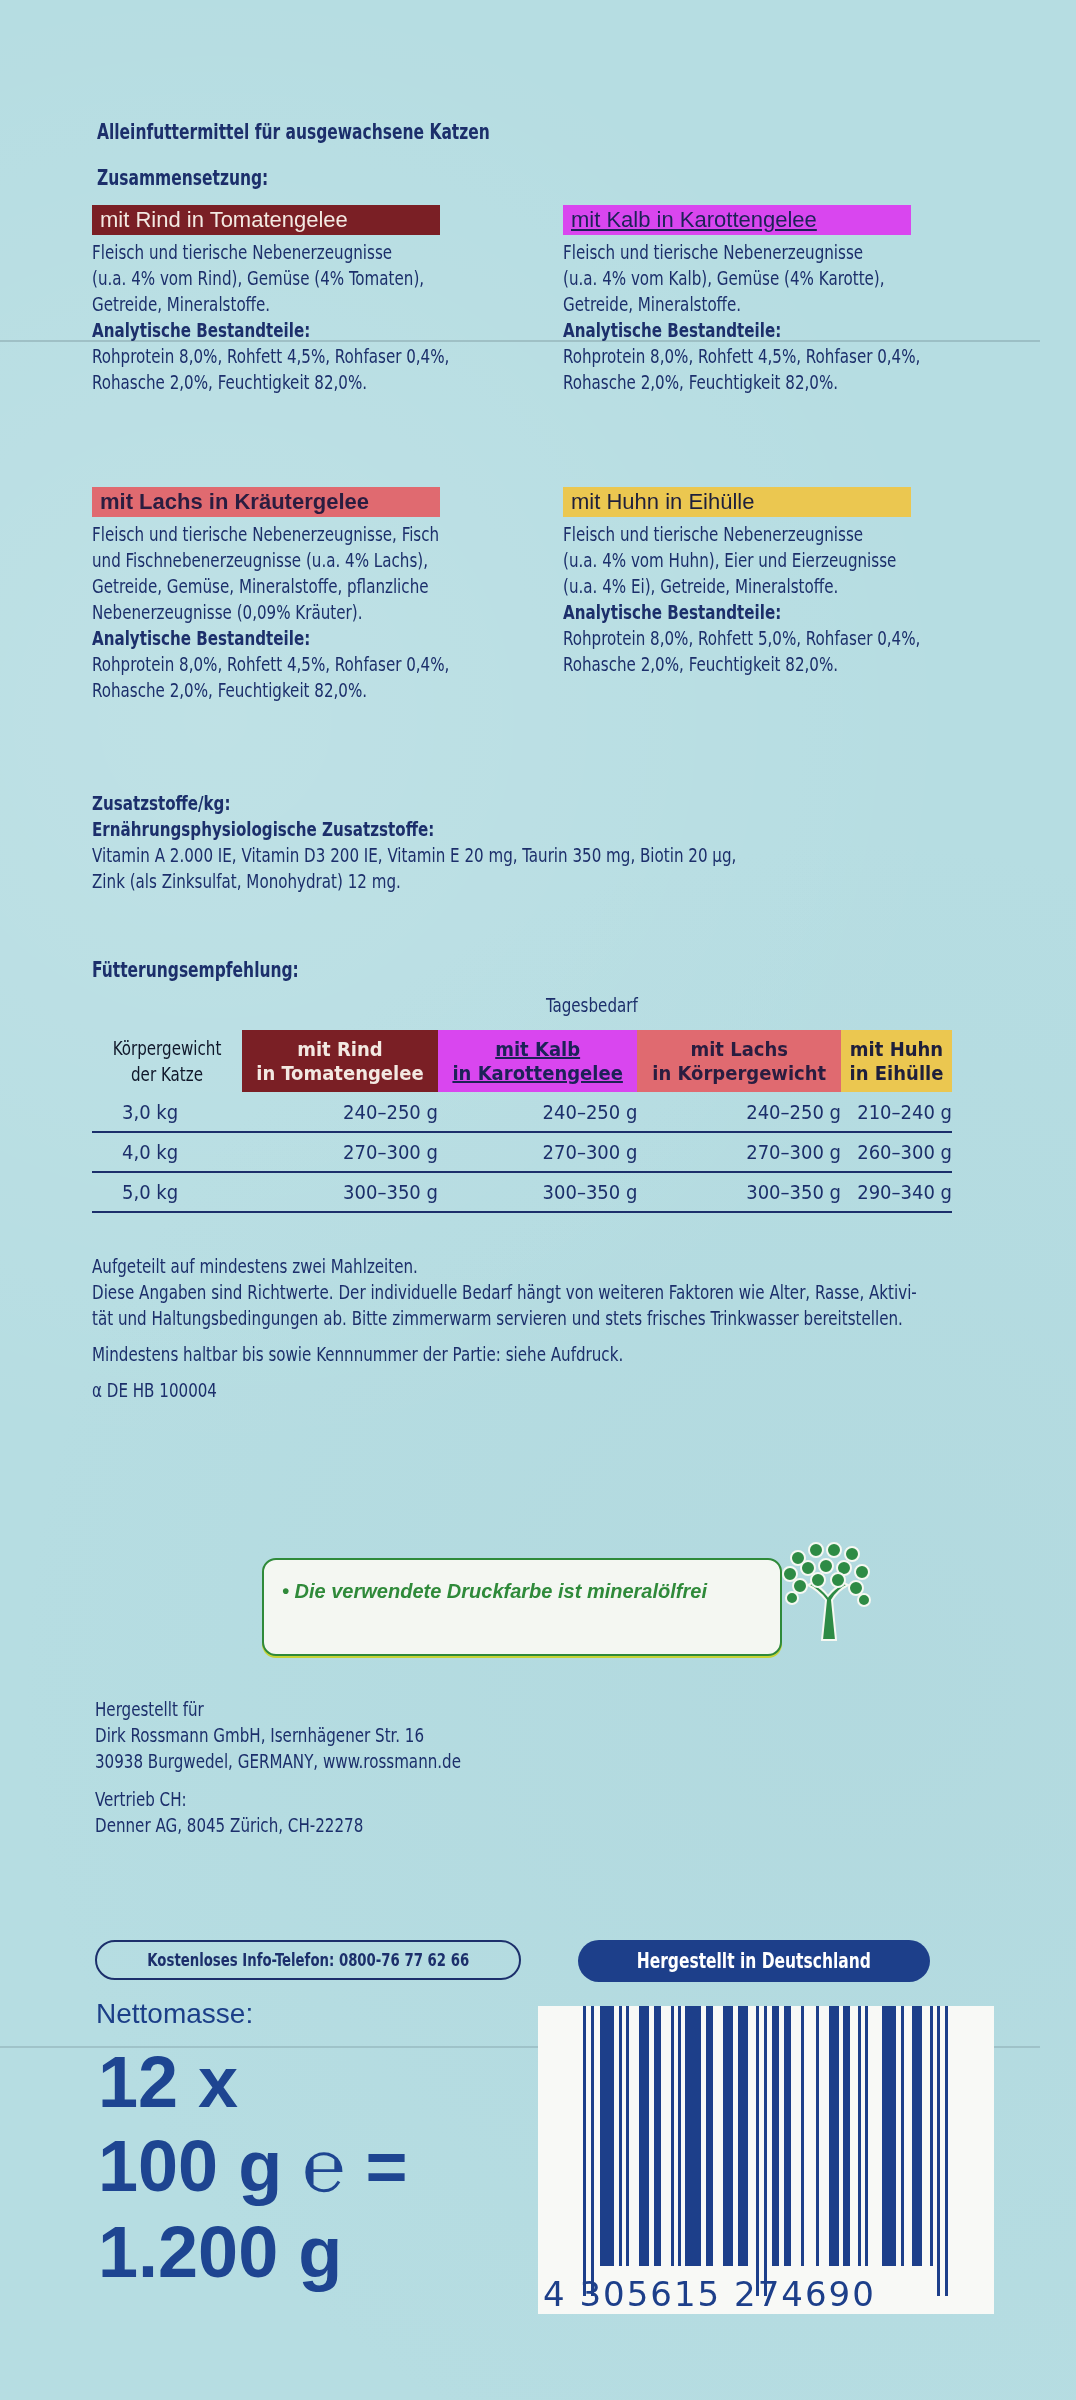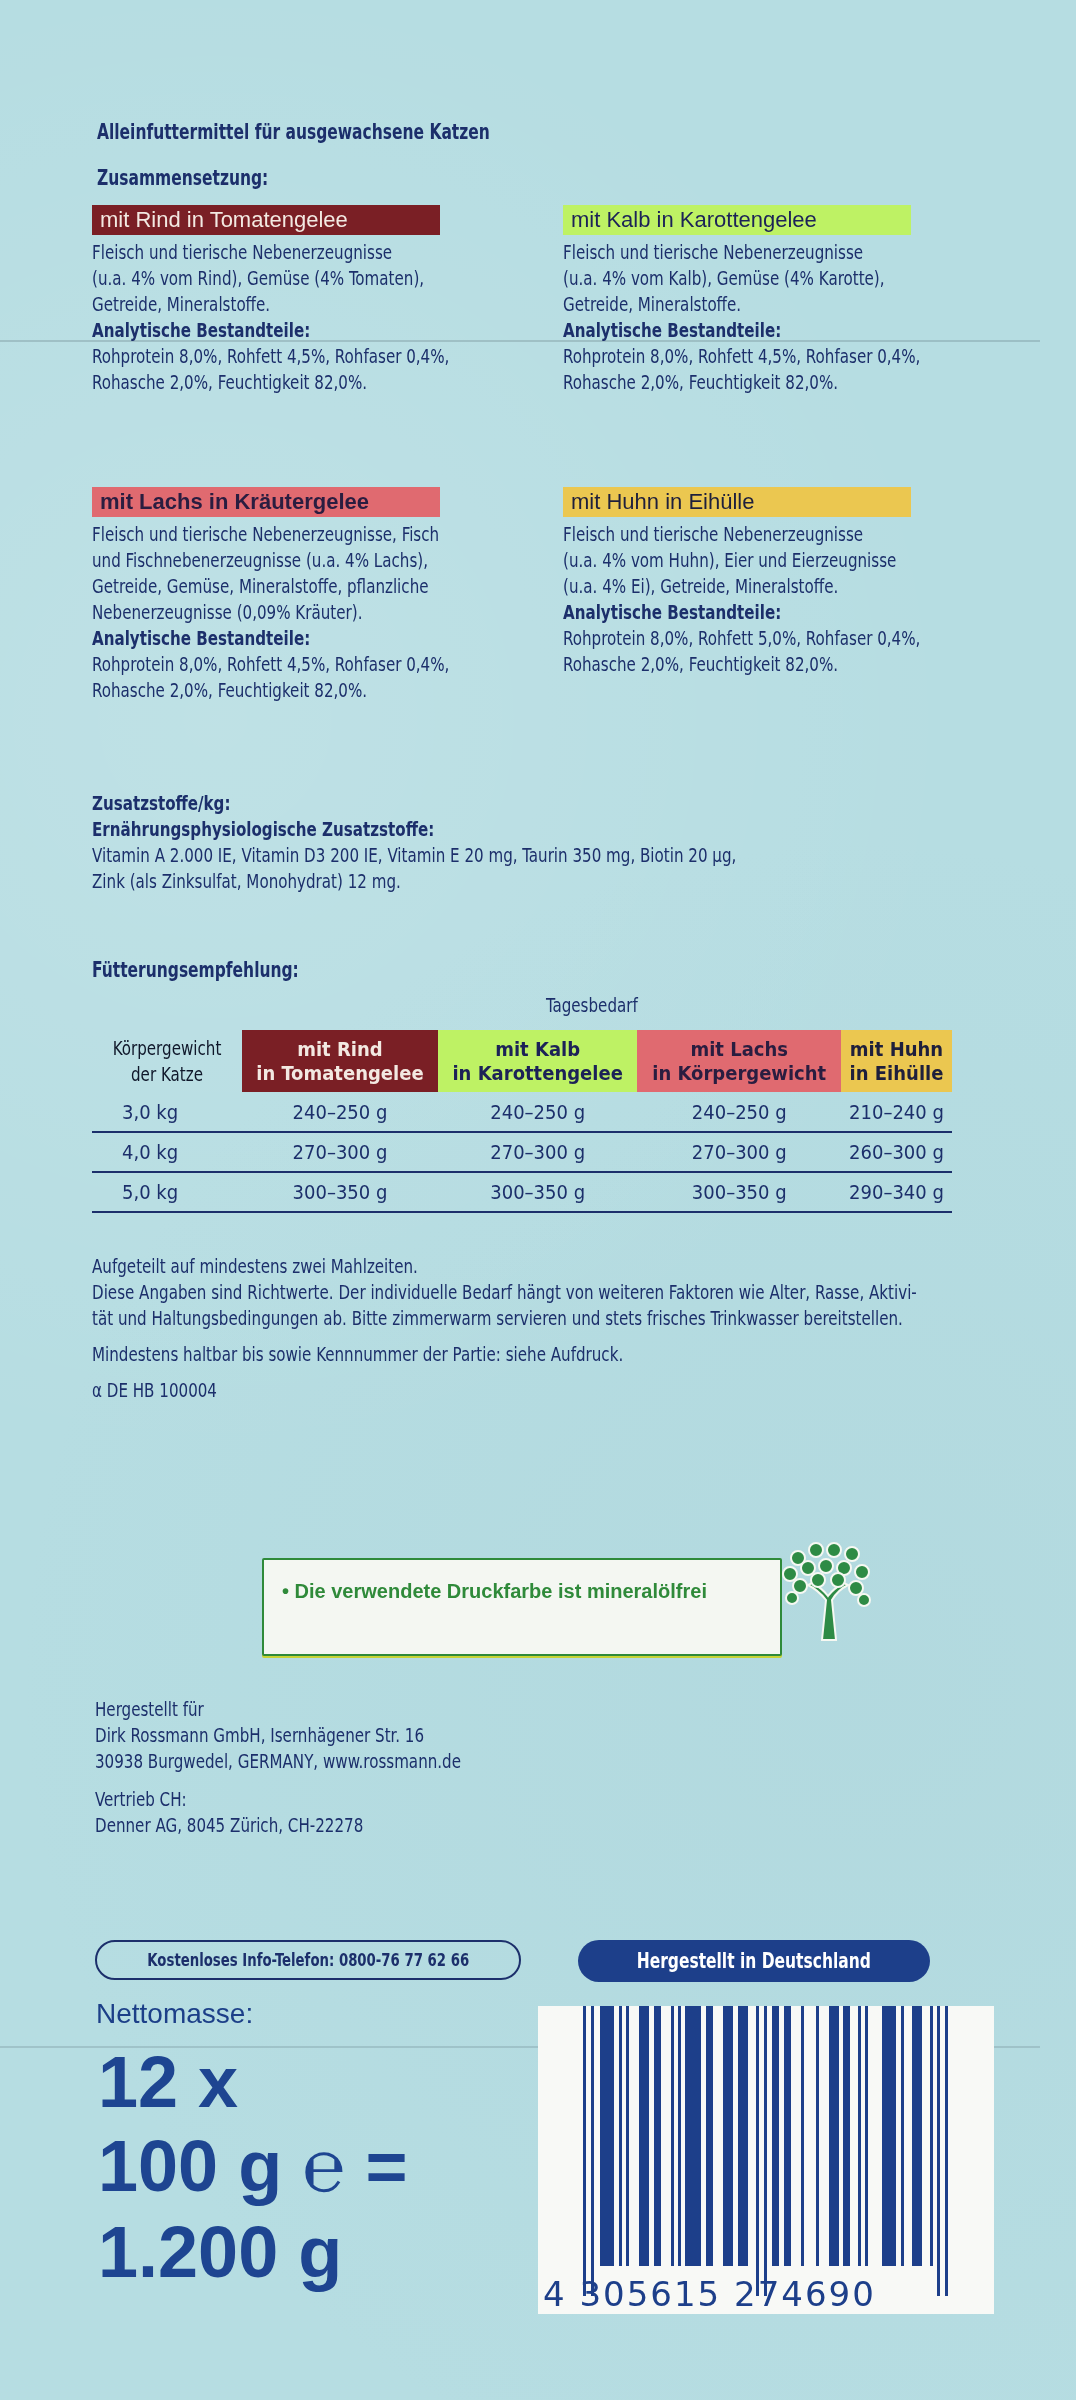--- a/index.html
+++ b/index.html
@@ -19,36 +19,37 @@
   .subhead { font-size: 21px; font-weight: bold; transform: scaleX(0.82); transform-origin: left; white-space: nowrap; }
   .variant { position: absolute; width: 460px; }
   .variant .tag {
     display: block; height: 30px; line-height: 30px; padding-left: 8px;
     font-size: 22px; font-family: "Liberation Sans", sans-serif;
     width: 348px;
   }
   .variant .body { margin-top: 4px; font-size: 20px; line-height: 26px; transform: scaleX(0.84); transform-origin: left; white-space: nowrap; }
   .variant .body .b { font-weight: bold; }
   .rind { background: #7a1f25; color: #f3e9e2; }
-  .kalb { background: #bef264; color: #1c2257; }
+  .kalb { background: #d946ef; color: #1c2257; text-decoration: underline; }
   .lachs { background: #e06a70; color: #2a1d40; font-weight: bold; }
   .huhn { background: #ebc750; color: #1e1f3c; }
   .para { font-size: 20px; line-height: 26px; transform: scaleX(0.84); transform-origin: left; white-space: nowrap; }
   .para .b { font-weight: bold; }
   table.feed { border-collapse: collapse; position: absolute; left: 92px; top: 1030px; width: 860px; }
   table.feed th { font-weight: bold; font-size: 20px; line-height: 24px; height: 62px; text-align: center; }
   table.feed th.lbl { font-weight: normal; color: #0f172a; background: transparent; width: 150px; margin-top: 32px; }
-  table.feed td { font-size: 20px; text-align: center; height: 40px; border-bottom: 2px solid #1c2f6b; }
+  table.feed td { font-size: 20px; text-align: right; height: 40px; border-bottom: 2px solid #1c2f6b; }
   table.feed td.kg { text-align: left; padding-left: 30px; }
   .eco {
     position: absolute; left: 262px; top: 1558px; width: 520px; height: 98px;
-    background: #f4f7f2; border: 2px solid #2f8a3a; border-radius: 2px;
+    background: #f4f7f2; border: 2px solid #2f8a3a; border-radius: 14px;
     box-shadow: 0 2px 0 #c7d436;
     padding: 18px 0 0 18px; color: #2f8a3a; font-size: 20px; font-weight: bold; line-height: 26px;
     font-family: "Liberation Sans", sans-serif;
+    font-style: italic;
   }
   .pill-outline {
     position: absolute; left: 95px; top: 1940px; width: 426px; height: 40px;
     border: 2px solid #1c2f6b; border-radius: 20px; font-size: 18px; font-weight: bold;
     line-height: 36px; text-align: center; white-space: nowrap;
   }
   .pill-outline span, .pill-fill span { display: inline-block; transform: scaleX(0.82); }
   .pill-fill {
     position: absolute; left: 578px; top: 1940px; width: 352px; height: 42px;
     background: #1d3f8a; color: #fff; border-radius: 21px; font-size: 21px; font-weight: bold;

